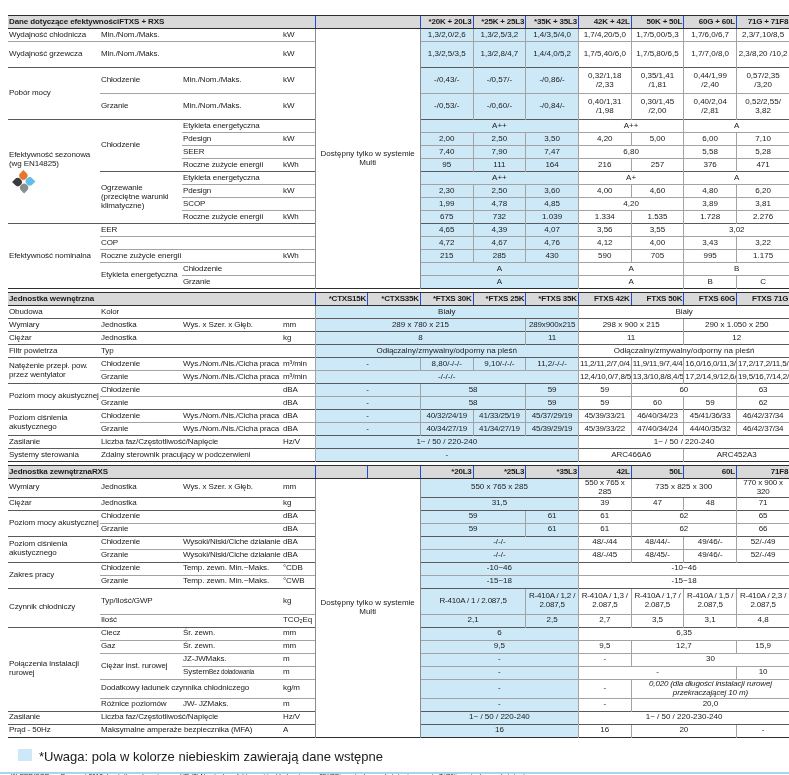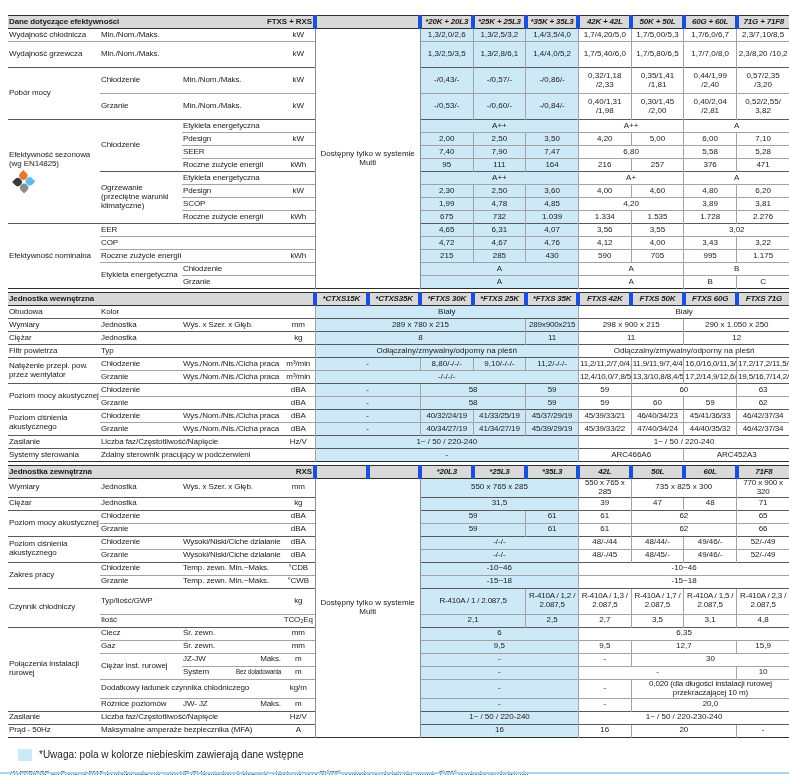--- a/index.html
+++ b/index.html
@@ -12,39 +12,39 @@
   table.spec{border-collapse:collapse;table-layout:fixed;width:781px;margin-bottom:3px;
     border-bottom:1.5px solid #2e2e2e;}
   table.spec td{padding:0 1px;font-size:8px;line-height:1.12;overflow:hidden;
     border-top:1px solid #a3a3a3;vertical-align:middle;}
   tr{height:13px;}
   tr.h2{height:26px;}
   tr.head td{border-top:1.5px solid #2e2e2e;border-bottom:1.5px solid #2e2e2e;
     background:var(--grey);font-weight:bold;}
   tr.g td{border-top:1px solid #5a5a5a;}
   td.l{text-align:left;font-size:8.2px;vertical-align:top;padding-top:1px;letter-spacing:-0.1px;}
-  td.u{text-align:center;font-size:8.2px;vertical-align:top;padding-top:1px;padding-right:2px;letter-spacing:-0.1px;margin-top:19px;}
+  td.u{text-align:left;font-size:8.2px;vertical-align:top;padding-top:1px;padding-right:2px;letter-spacing:-0.1px;margin-top:19px;}
   td.v{text-align:center;border-left:1px solid #a3a3a3;}
-  td.hc{text-align:center;border-left:4px solid #1d4ed8;font-size:8px;letter-spacing:-0.2px;font-style:italic;}
+  td.hc{text-align:right;border-left:1px solid #1d4ed8;font-size:8px;letter-spacing:-0.2px;}
   td.b{background:var(--blue);}
   td.xs{font-size:6.3px;letter-spacing:-0.15px;}
-  td.xxs{font-size:5.6px;letter-spacing:-0.15px;}
+  td.xxs{font-size:5.6px;letter-spacing:-0.15px;font-style:italic;}
   td.s7{font-size:7px;letter-spacing:-0.2px;}
   td.multi{border-left:1px solid #8c8c8c;border-right:1px solid #8c8c8c;background:#fff;
     text-align:center;vertical-align:middle;font-size:8.4px;}
-  .spin{display:flex;justify-content:space-between;align-items:baseline;}
+  .spin{display:flex;justify-content:flex-start;align-items:baseline;}
   .spin .sr{text-align:right;}
   td.xsr .sr{font-size:6.3px;letter-spacing:-0.2px;}
   .logo{position:relative;width:20px;height:20px;margin:3px 0 0 5px;}
   .petal{position:absolute;width:7.5px;height:7.5px;border-radius:50% 50% 50% 0;}
   .p0{top:0;left:6px;transform:rotate(135deg);}
   .p1{top:6px;left:0;transform:rotate(45deg);}
   .p2{top:6px;left:12px;transform:rotate(225deg);}
   .p3{top:12px;left:6px;transform:rotate(315deg);}
-  .note{margin:11px 0 0 10px;display:flex;gap:7px;font-size:10px;}
+  .note{margin:11px 0 0 10px;display:flex;gap:7px;font-size:13px;}
   .note .sq{width:14px;height:12px;background:var(--blue);flex:0 0 auto;}
   .foot{margin:9px 0 0 2px;font-size:6.7px;letter-spacing:-0.1px;color:#232323;width:785px;}
   .bottom-line{position:absolute;left:0;bottom:1px;width:789px;height:2px;background:var(--line);}
 </style>
 </head>
 <body>
 
 <div class="wrap">
   <div id="tables">
       <table class="spec">
@@ -91,21 +91,21 @@
             <td class="v">1,7/4,20/5,0</td>
             <td class="v">1,7/5,00/5,3</td>
             <td class="v">1,7/6,0/6,7</td>
             <td class="v">2,3/7,10/8,5</td>
           </tr>
           <tr class="h2">
             <td class="l">Wydajność grzewcza</td>
             <td colspan="2" class="l">Min./Nom./Maks.</td>
             <td class="u">kW</td>
             <td class="v b">1,3/2,5/3,5</td>
-            <td class="v b">1,3/2,8/6,1</td>
+            <td class="v b">1,3/2,8/4,7</td>
             <td class="v b">1,4/4,0/5,2</td>
             <td class="v">1,7/5,40/6,0</td>
             <td class="v">1,7/5,80/6,5</td>
             <td class="v">1,7/7,0/8,0</td>
             <td class="v">2,3/8,20 /10,2</td>
           </tr>
           <tr class="h2 g">
             <td rowspan="2" class="l">Pobór mocy</td>
             <td class="l">Chłodzenie</td>
             <td class="l">Min./Nom./Maks.</td>
@@ -214,21 +214,21 @@
             <td class="v">1.334</td>
             <td class="v">1.535</td>
             <td class="v">1.728</td>
             <td class="v">2.276</td>
           </tr>
           <tr class="g">
             <td rowspan="5" class="l">Efektywność nominalna</td>
             <td colspan="2" class="l">EER</td>
             <td class="u"></td>
             <td class="v b">4,65</td>
-            <td class="v b">6,31</td>
+            <td class="v b">4,39</td>
             <td class="v b">4,07</td>
             <td class="v">3,56</td>
             <td class="v">3,55</td>
             <td colspan="2" class="v">3,02</td>
           </tr>
           <tr>
             <td colspan="2" class="l">COP</td>
             <td class="u"></td>
             <td class="v b">4,72</td>
             <td class="v b">4,67</td>

